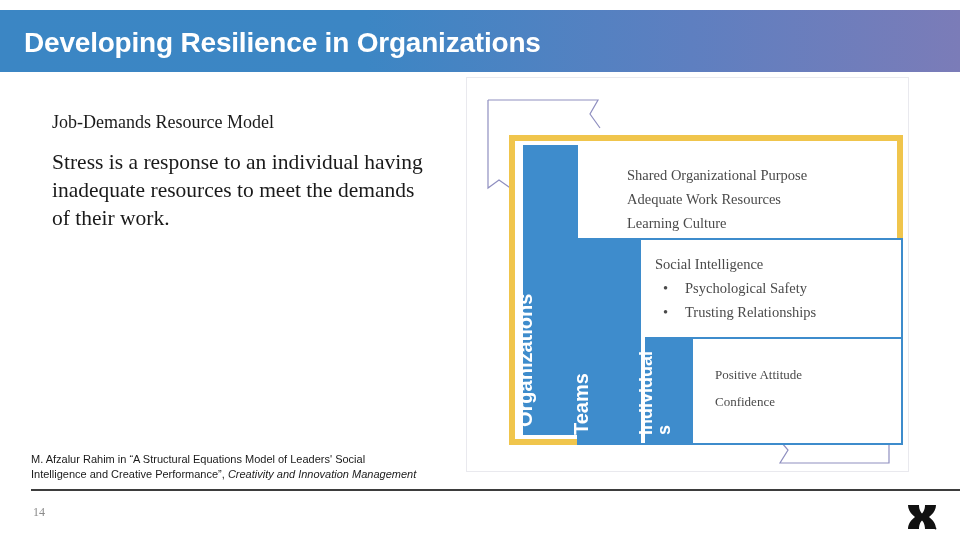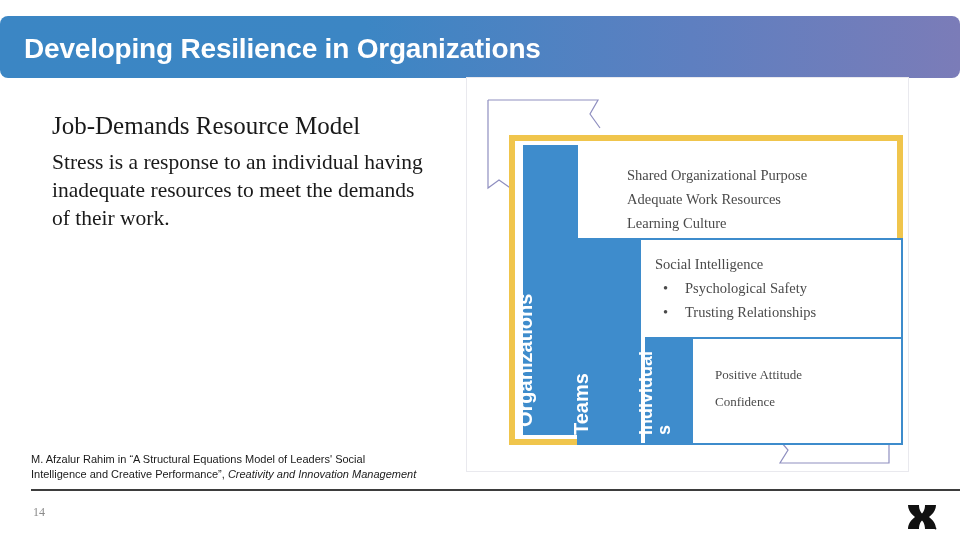--- a/index.html
+++ b/index.html
@@ -12,45 +12,44 @@
     background: #ffffff;
     font-family: "Liberation Sans", sans-serif;
     overflow: hidden;
     position: relative;
   }
 
   
   .title-bar {
     position: absolute;
     left: 0;
-    top: 16px;
+    top: 10px;
     width: 960px;
     height: 62px;
     background: linear-gradient(90deg, #3B86C4 0%, #3C86C4 38%, #5E7FC0 72%, #7B7CB8 100%);
-    border-radius: 8px;
   }
   .title-text {
     position: absolute;
     left: 24px;
     top: 17px;
     color: #ffffff;
     font-size: 28px;
     font-weight: bold;
     letter-spacing: -0.2px;
     white-space: nowrap;
     font-family: "Liberation Sans", sans-serif;
   }
 
   
   .heading {
     position: absolute;
     left: 52px;
     top: 112px;
     font-family: "Liberation Serif", serif;
-    font-size: 25px;
+    font-size: 18px;
     color: #1a1a1a;
     white-space: nowrap;
   }
   .body-copy {
     position: absolute;
     left: 52px;
     top: 148px;
     width: 380px;
     font-family: "Liberation Serif", serif;
     font-size: 21.5px;

